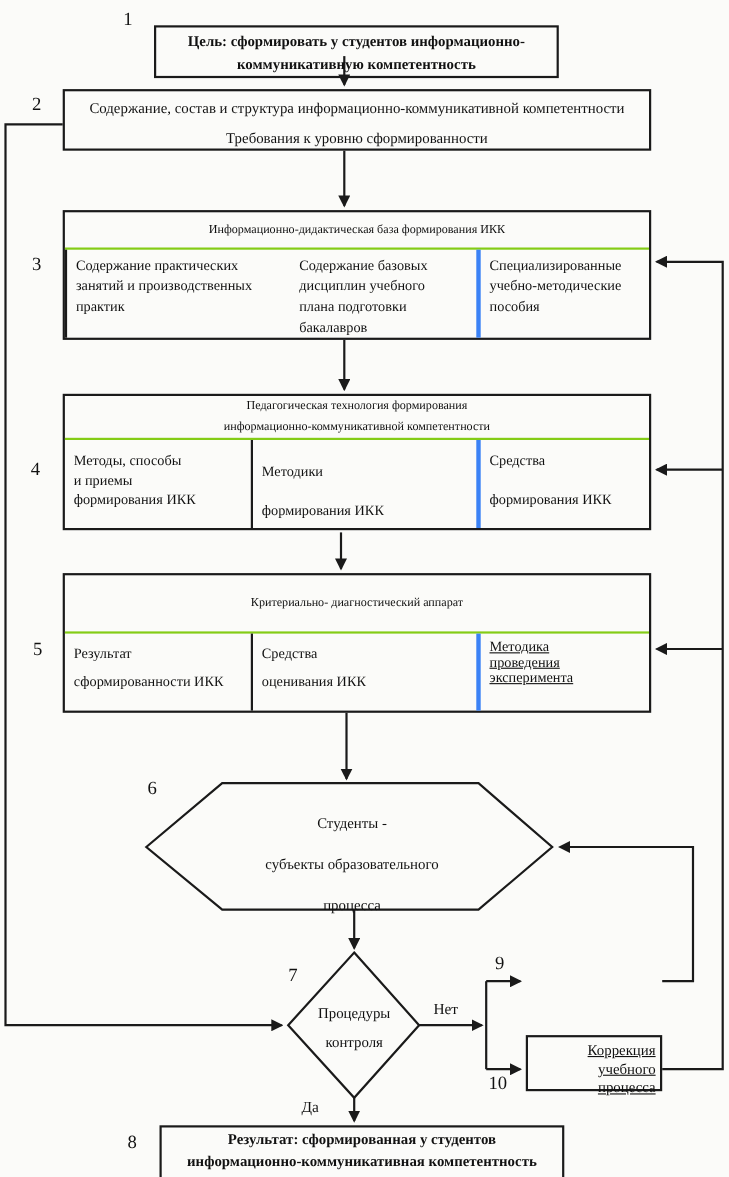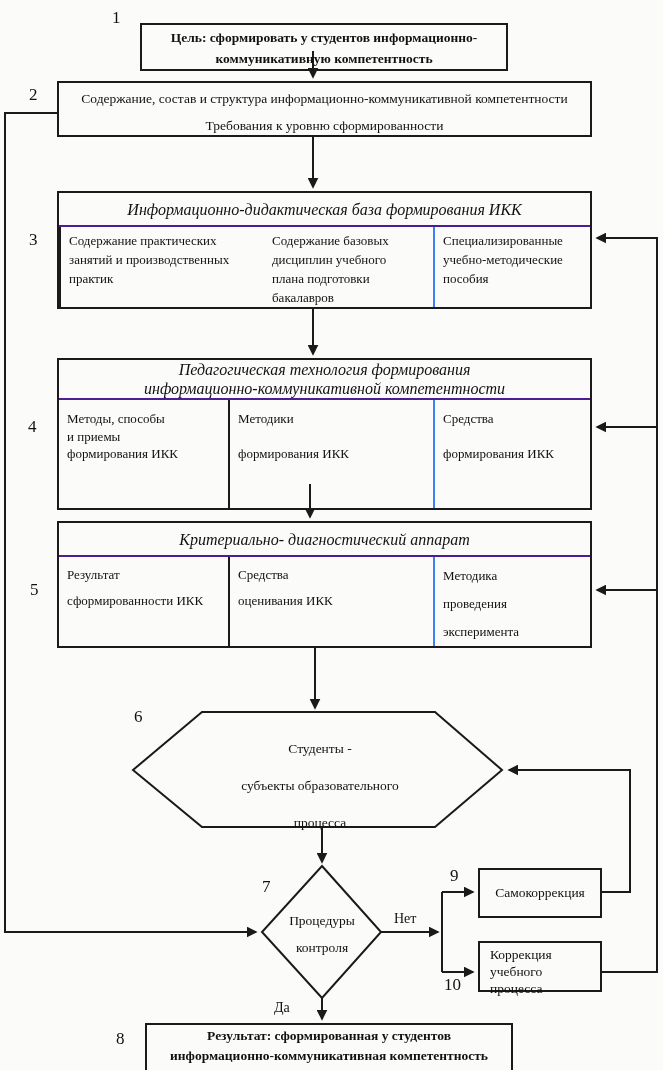--- a/index.html
+++ b/index.html
@@ -10,47 +10,47 @@
     overflow:hidden;
   }
   .canvas *{box-sizing:border-box;}
   svg.wires{position:absolute;left:0;top:0;width:663px;height:1070px;pointer-events:none;}
   .box{
     position:absolute;border:2px solid #1a1a1a;background:transparent;
     white-space:pre-line;text-align:center;font-size:13.5px;line-height:20px;
   }
   .bold{font-weight:700;}
   .tablebox{position:absolute;border:2px solid #1a1a1a;display:flex;flex-direction:column;}
-  .thead{border-bottom:2px solid #4c1d95;text-align:center;font-size:16px;
-         white-space:pre-line;display:flex;align-items:center;justify-content:center;line-height:19px;font-style:italic;}
+  .thead{border-bottom:2px solid #84cc16;text-align:center;font-size:11px;
+         white-space:pre-line;display:flex;align-items:center;justify-content:center;line-height:19px;}
   .trow{flex:1;display:flex;}
   .cell{font-size:13px;padding:4px 6px 0 8px;white-space:pre-line;line-height:19px;}
   .c1{width:169px;}
   .c2{width:205px;border-left:2px solid #1a1a1a;}
-  .c3{flex:1;border-left:2px solid #3b82f6;}
+  .c3{flex:1;border-left:4px solid #3b82f6;}
   .lh17{line-height:17.5px;}
-  .lh22{line-height:28px;}
+  .lh22{line-height:14px;text-decoration:underline;}
   .lh26{line-height:26px;}
   .num{position:absolute;font-size:17px;line-height:18px;}
   .freelabel{position:absolute;font-size:14px;line-height:16px;}
   .hexlabel{
     position:absolute;left:160px;top:730px;width:320px;text-align:center;
     font-size:13.5px;line-height:37px;white-space:pre-line;
   }
   .diamondlabel{
     position:absolute;left:272px;top:907px;width:100px;text-align:center;
     font-size:13.5px;line-height:27px;white-space:pre-line;
   }
   .centered{display:flex;align-items:center;justify-content:center;}
   .b2{line-height:27px;padding-top:2px;}
   .b1{line-height:21px;padding-top:2px;margin-top:20px;}
   .b8{line-height:20px;padding-top:1px;}
   .b9{font-size:13.5px;}
   .b10{position:absolute;border:2px solid #1a1a1a;font-size:13.5px;line-height:17px;
-       white-space:pre-line;text-align:left;padding:3px 4px 0 10px;}
+       white-space:pre-line;text-align:right;padding:3px 4px 0 10px;text-decoration:underline;}
 </style>
 </head>
 <body>
 
 <div class="canvas">
 
   <svg class="wires" viewBox="0 0 663 1070">
     <defs>
       <marker id="arr" viewBox="0 0 10 10" refX="8.5" refY="5" markerWidth="5.5" markerHeight="5.5" orient="auto-start-reverse">
         <path d="M0,0 L10,5 L0,10 Z" fill="#1a1a1a"></path>
@@ -104,28 +104,28 @@
 дисциплин учебного
 плана подготовки
 бакалавров</div>
       <div class="cell c3">Специализированные
 учебно-методические
 пособия</div>
     </div>
   </div>
 
   <div class="num" style="left:28px;top:418px;">4</div>
-  <div class="tablebox" style="left:57px;top:358px;width:535px;height:152px;">
+  <div class="tablebox" style="left:57px;top:358px;width:535px;height:124px;">
     <div class="thead" style="height:40px;">Педагогическая технология формирования
 информационно-коммуникативной компетентности</div>
     <div class="trow">
       <div class="cell c1 lh17" style="padding-top:10px;">Методы, способы
 и приемы
 формирования ИКК</div>
-      <div class="cell c2 lh17" style="padding-top:10px;">Методики
+      <div class="cell c2 lh17" style="padding-top:20px;">Методики
 
 формирования ИКК</div>
       <div class="cell c3 lh17" style="padding-top:10px;">Средства
 
 формирования ИКК</div>
     </div>
   </div>
 
   <div class="num" style="left:30px;top:581px;">5</div>
   <div class="tablebox" style="left:57px;top:521px;width:535px;height:127px;">
@@ -147,21 +147,20 @@
 процесса</div>
 
   <div class="num" style="left:262px;top:878px;">7</div>
   <div class="diamondlabel">Процедуры
 контроля</div>
 
   <div class="freelabel" style="left:394px;top:911px;">Нет</div>
   <div class="freelabel" style="left:274px;top:1000px;">Да</div>
 
   <div class="num" style="left:450px;top:867px;">9</div>
-  <div class="box centered b9" style="left:478px;top:868px;width:124px;height:50px;">Самокоррекция</div>
 
   <div class="num" style="left:444px;top:976px;">10</div>
   <div class="b10" style="left:478px;top:941px;width:124px;height:51px;">Коррекция
 учебного
 процесса</div>
 
   <div class="num" style="left:116px;top:1030px;">8</div>
   <div class="box bold b8" style="left:145px;top:1023px;width:368px;height:57px;">Результат: сформированная у студентов
 информационно-коммуникативная компетентность</div>
 

